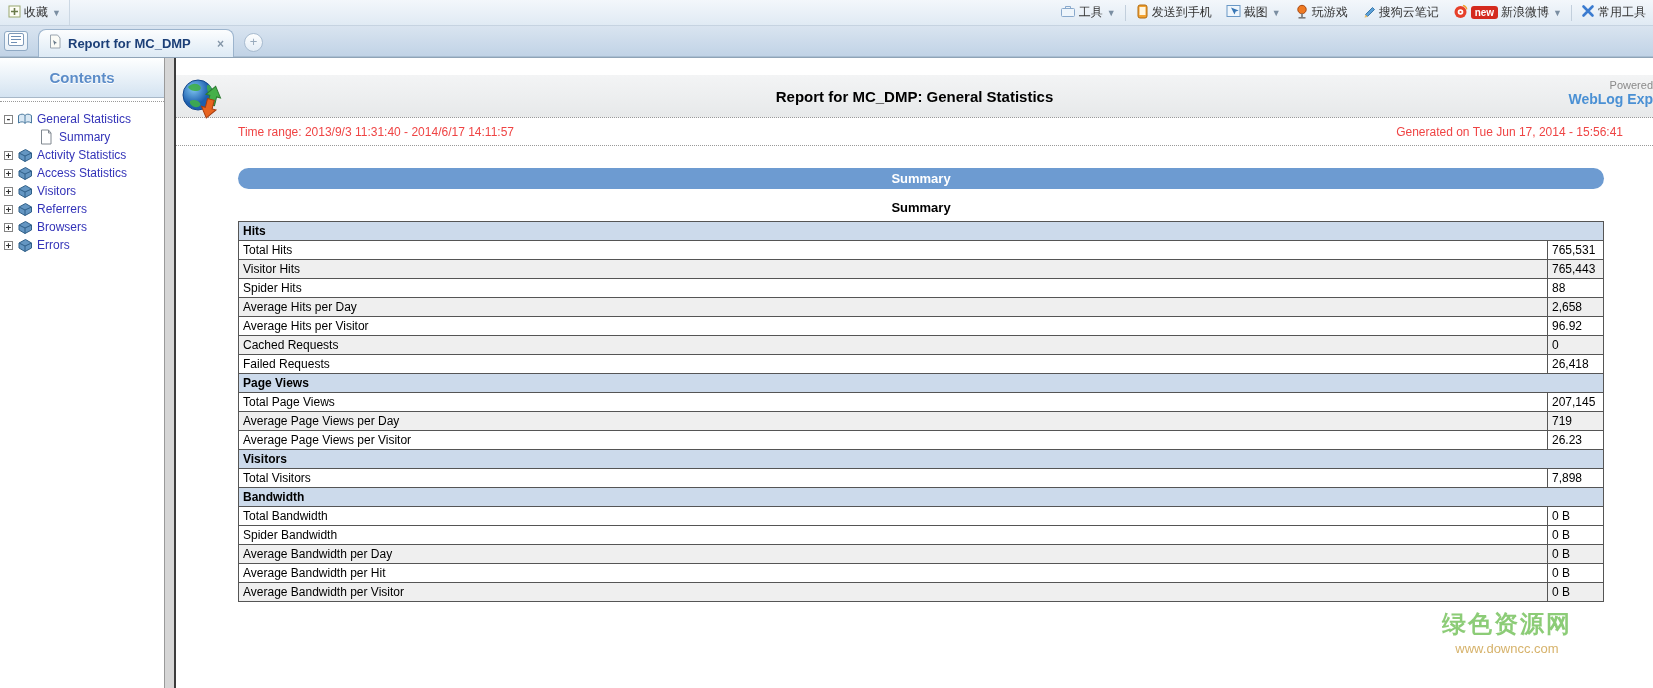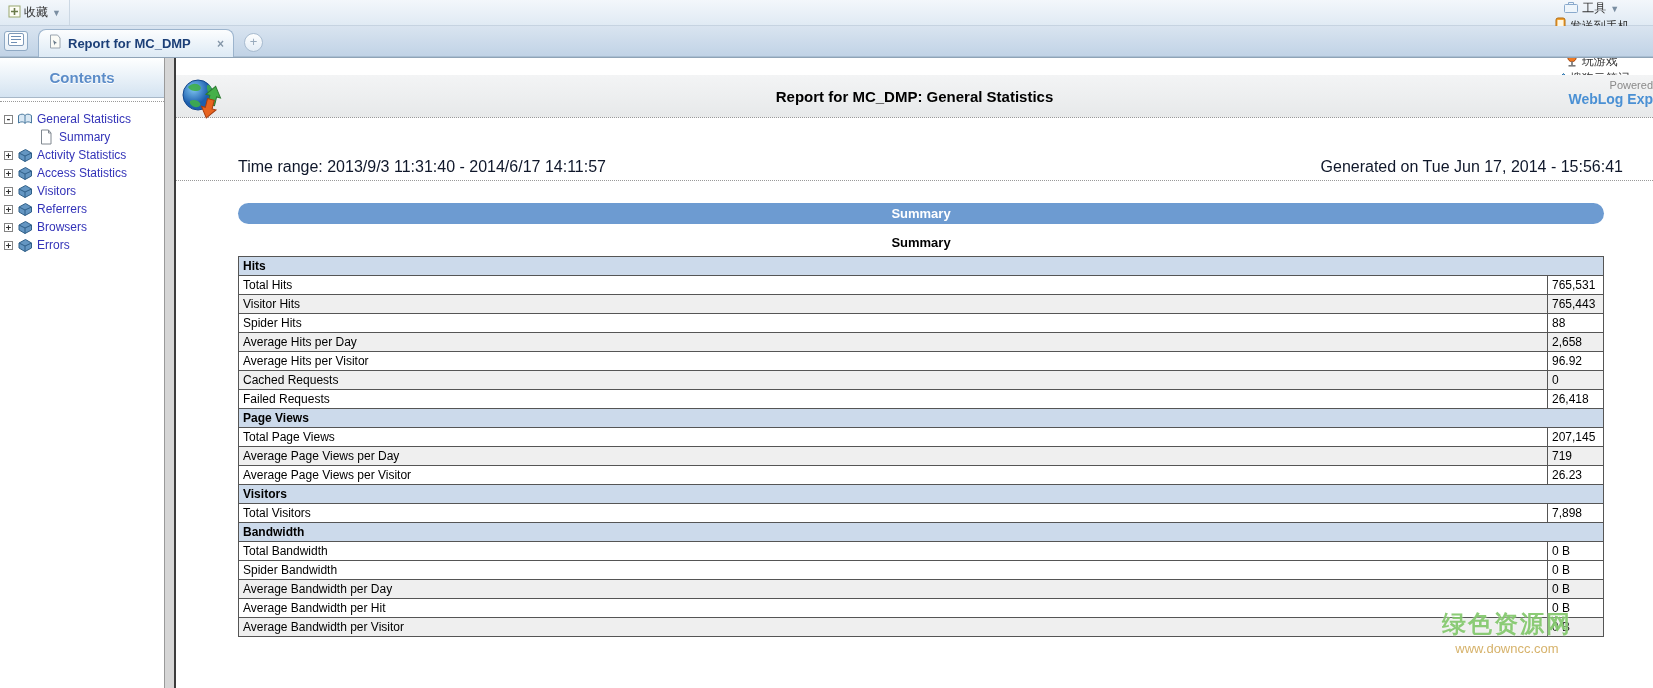--- a/index.html
+++ b/index.html
@@ -4,21 +4,21 @@
 <style>
   * { margin:0; padding:0; box-sizing:border-box; }
   html,body { width:1653px; height:688px; overflow:hidden;
     font-family:"Liberation Sans","DejaVu Sans",sans-serif; background:#fff; }
 
   
   .topbar { position:absolute; left:0; top:0; width:1653px; height:26px;
     background:linear-gradient(#f3f7fb,#e0eaf4); border-bottom:1px solid #c6d3e1;
     display:flex; align-items:center; justify-content:space-between; font-size:12px; color:#333; }
   .fav-group { display:flex; align-items:center; gap:3px; padding:0 8px; height:100%; border-right:1px solid #ccd8e4; }
-  .tb-right { display:flex; align-items:center; height:100%;flex-direction:column; }
+  .tb-right { display:flex; align-items:center; height:100%; }
   .tb-item { display:flex; align-items:center; gap:3px; padding:0 7px; height:100%; cursor:default; white-space:nowrap; }
   .tb-sep { width:1px; height:16px; background:#c2cfdc; margin:0 2px; }
   .caret { font-size:9px; color:#7a8ea2; margin-left:1px; }
   .badge-new { background:#d42a1e; color:#fff; font-size:10px; font-weight:bold;
     border-radius:3px; padding:0 4px; line-height:13px; }
 
   .tabbar { position:absolute; left:0; top:26px; width:1653px; height:31px;
     background:linear-gradient(#d9e4f0,#c1d3e6); border-bottom:1px solid #a9bed2; }
   .list-btn { position:absolute; left:4px; top:5px; width:24px; height:20px;
     background:linear-gradient(#fbfdfe,#e7eff7); border:1px solid #8fa9c4; border-radius:3px;
@@ -53,21 +53,21 @@
 
   
   .rep-head { height:43px; background:linear-gradient(#f3f4f5,#e7e9ea); border-bottom:1px dotted #999;
     position:relative; }
   .rep-logo { position:absolute; left:5px; top:2px; z-index:5; }
   .rep-title { text-align:center; line-height:43px; font-size:15px; font-weight:bold; color:#000; }
   .powered { position:absolute; right:0; top:4px; text-align:right; white-space:nowrap; }
   .powered .p1 { font-size:11px; color:#8a8a8a; display:block; }
   .powered .p2 { font-size:14px; font-weight:bold; color:#4a90d4; display:block; }
   .info-row { height:28px; border-bottom:1px dotted #999; display:flex; align-items:center;
-    justify-content:space-between; padding:0 30px 0 62px; font-size:16px; color:#0f172a;margin-top:35px; }
+    justify-content:space-between; padding:0 30px 0 62px; font-size:12px; color:#ef4444; }
 
   .banner { margin:22px 49px 0 62px; width:1366px; height:21px; border-radius:11px;
     background:#6d9bd1; color:#fff; font-size:13px; font-weight:bold; text-align:center; line-height:21px; }
   .subtitle { margin:11px 49px 0 62px; width:1366px; text-align:center;
     font-size:13px; font-weight:bold; color:#000; }
 
   table.rep { margin:6px 49px 0 62px; width:1366px; border-collapse:collapse; table-layout:fixed; }
   table.rep td, table.rep th { border:1px solid #555; font-size:12px; height:19px;
     padding:0 4px; text-align:left; overflow:hidden; white-space:nowrap; }
   th.sec { background:#ccdaeb; font-weight:bold; color:#000; }

